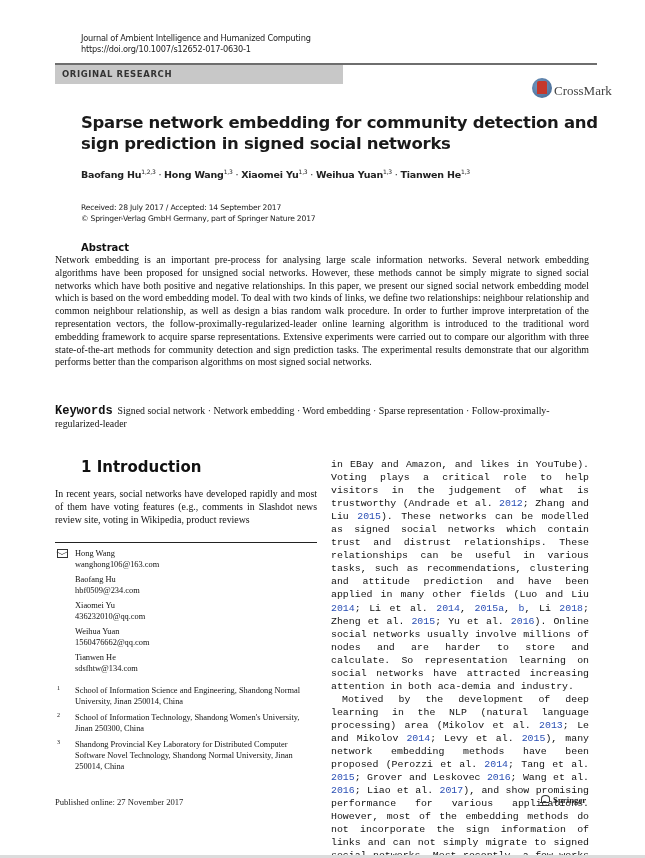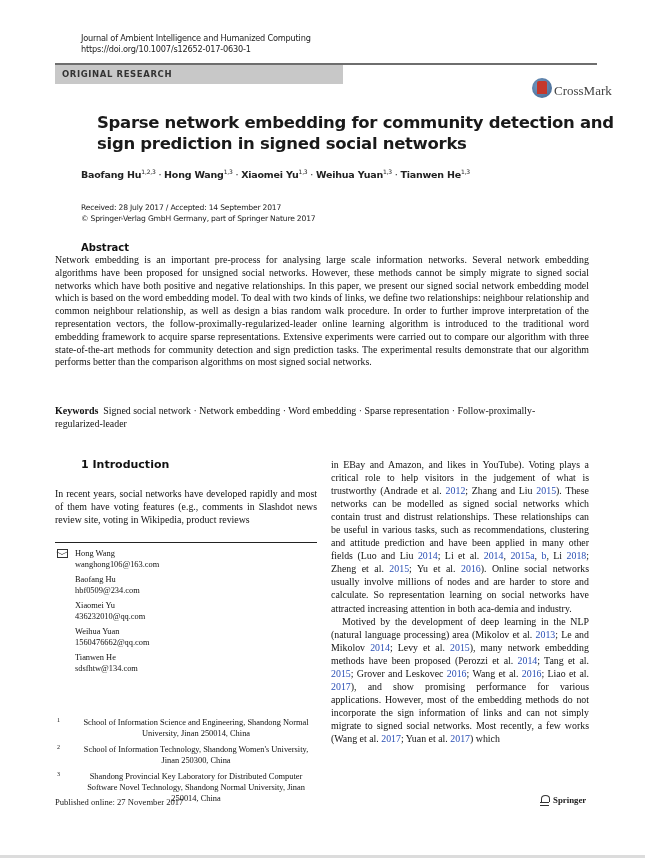--- a/index.html
+++ b/index.html
@@ -10,40 +10,40 @@
   .sans { font-family: "DejaVu Sans", "Liberation Sans", sans-serif; padding-left: 26px; }
   .abs { position: absolute; }
   .journal { left: 55px; top: 33px; font-size: 8.2px; line-height: 11px; color: #222; letter-spacing: -0.2px; }
   .rule-top { left: 55px; top: 63px; width: 542px; height: 2px; background: #6e6e6e; }
   .orig-box { left: 55px; top: 65px; width: 262px; height: 19px; background: #c8c8c8; }
   .orig-box span { position: absolute; left: 7px; top: 4px; font-size: 8.5px; font-weight: bold; letter-spacing: 0.6px; color: #333; }
   .crossmark { left: 532px; top: 78px; width: 70px; height: 24px; }
   .cm-circle { position:absolute; left:0; top:0; width:20px; height:20px; border-radius:50%; background: radial-gradient(circle at 40% 40%, #7aa0c8, #3b5f8a); }
   .cm-inner { position:absolute; left:5px; top:3px; width:10px; height:13px; background:#c4372b; border-radius:2px 2px 0 0; }
   .cm-text { position:absolute; left:22px; top:5px; font-size:13px; color:#444; font-family: "Liberation Serif", serif; }
-  .title { left: 71px; top: 112px; width: 520px; font-size: 16.5px; line-height: 21px; font-weight: bold; color: #1a1a1a; letter-spacing: -0.3px; }
+  .title { left: 55px; top: 112px; width: 520px; font-size: 16.5px; line-height: 21px; font-weight: bold; color: #1a1a1a; letter-spacing: -0.3px; }
   .authors { left: 55px; top: 168px; font-size: 9.5px; font-weight: bold; color: #222; letter-spacing: -0.2px; }
   .authors sup { font-size: 6px; font-weight: normal; }
   .dates { left: 55px; top: 202px; font-size: 7.6px; line-height: 11px; color: #222; letter-spacing: -0.2px; }
   .abstract-h { left: 55px; top: 242px; font-size: 10px; font-weight: bold; color: #111; }
   .abstract { left: 55px; top: 254px; width: 534px; font-size: 9.9px; line-height: 12.8px; text-align: justify; color: #111; }
   .keywords { left: 55px; top: 405px; width: 520px; font-size: 9.9px; line-height: 12.8px; color: #111; }
-  .keywords b { font-family: Liberation Serif, serif; font-size: 10px; }
-  .intro-h { left: 55px; top: 458px; font-size: 11px; font-weight: bold; color: #111; }
+  .keywords b { font-family: Liberation Mono, monospace; font-size: 12px; }
+  .intro-h { left: 55px; top: 458px; font-size: 15px; font-weight: bold; color: #111; }
   .intro-left { left: 55px; top: 487px; width: 262px; font-size: 9.9px; line-height: 13px; text-align: justify; color: #111; }
   .fn-rule { left: 55px; top: 542px; width: 262px; height: 1px; background: #222; }
   .contacts { left: 55px; top: 548px; width: 262px; font-size: 8.4px; line-height: 11px; color: #111; }
   .contact { position: relative; padding-left: 20px; margin-bottom: 4px; }
   .mail-icon { position: absolute; left: 2px; top: 1px; width: 9px; height: 7px; border: 1px solid #333; }
   .mail-icon:after { content:""; position:absolute; left:0; top:-2px; width:7px; height:7px; border-right:1px solid #333; border-bottom:1px solid #333; transform: scaleY(0.5) rotate(45deg); transform-origin: center; }
-  .affils { left: 55px; top: 717px; width: 262px; font-size: 8.4px; line-height: 11px; color: #111; text-align: center; }
+  .affils { left: 55px; top: 685px; width: 262px; font-size: 8.4px; line-height: 11px; color: #111; }
   .affil { position: relative; padding-left: 20px; margin-bottom: 5px; }
   .affil .num { position: absolute; left: 2px; top: -2px; font-size: 6px; }
   .intro-right { left: 331px; top: 458px; width: 258px; font-size: 9.9px; line-height: 13.05px; text-align: justify; color: #111; }
-  .intro-right p { margin: 0; }
+  .intro-right p { margin: 0; font-family: Liberation Mono, monospace; }
   .intro-right p.indent { text-indent: 11px; }
   .cite { color: #2a4fb5; }
   .footer-left { left: 55px; top: 797px; font-size: 8.6px; color: #222; }
   .footer-right { left: 540px; top: 795px; font-size: 8.8px; color: #222; font-weight: bold; }
   .springer-icon { display:inline-block; width:9px; height:10px; margin-right:4px; vertical-align:-2px; position: relative; }
   .springer-icon:before { content:""; position:absolute; left:1px; top:0; width:7px; height:6px; border:1px solid #333; border-radius: 50% 50% 0 0; border-bottom: none; }
   .springer-icon:after { content:""; position:absolute; left:0; top:7px; width:9px; height:2px; border-top:1px solid #333; border-bottom:1px solid #333; }
   .bottom-bar { left: 0; top: 855px; width: 645px; height: 3px; background: #dcdcdc; }
 </style>
 </head>

